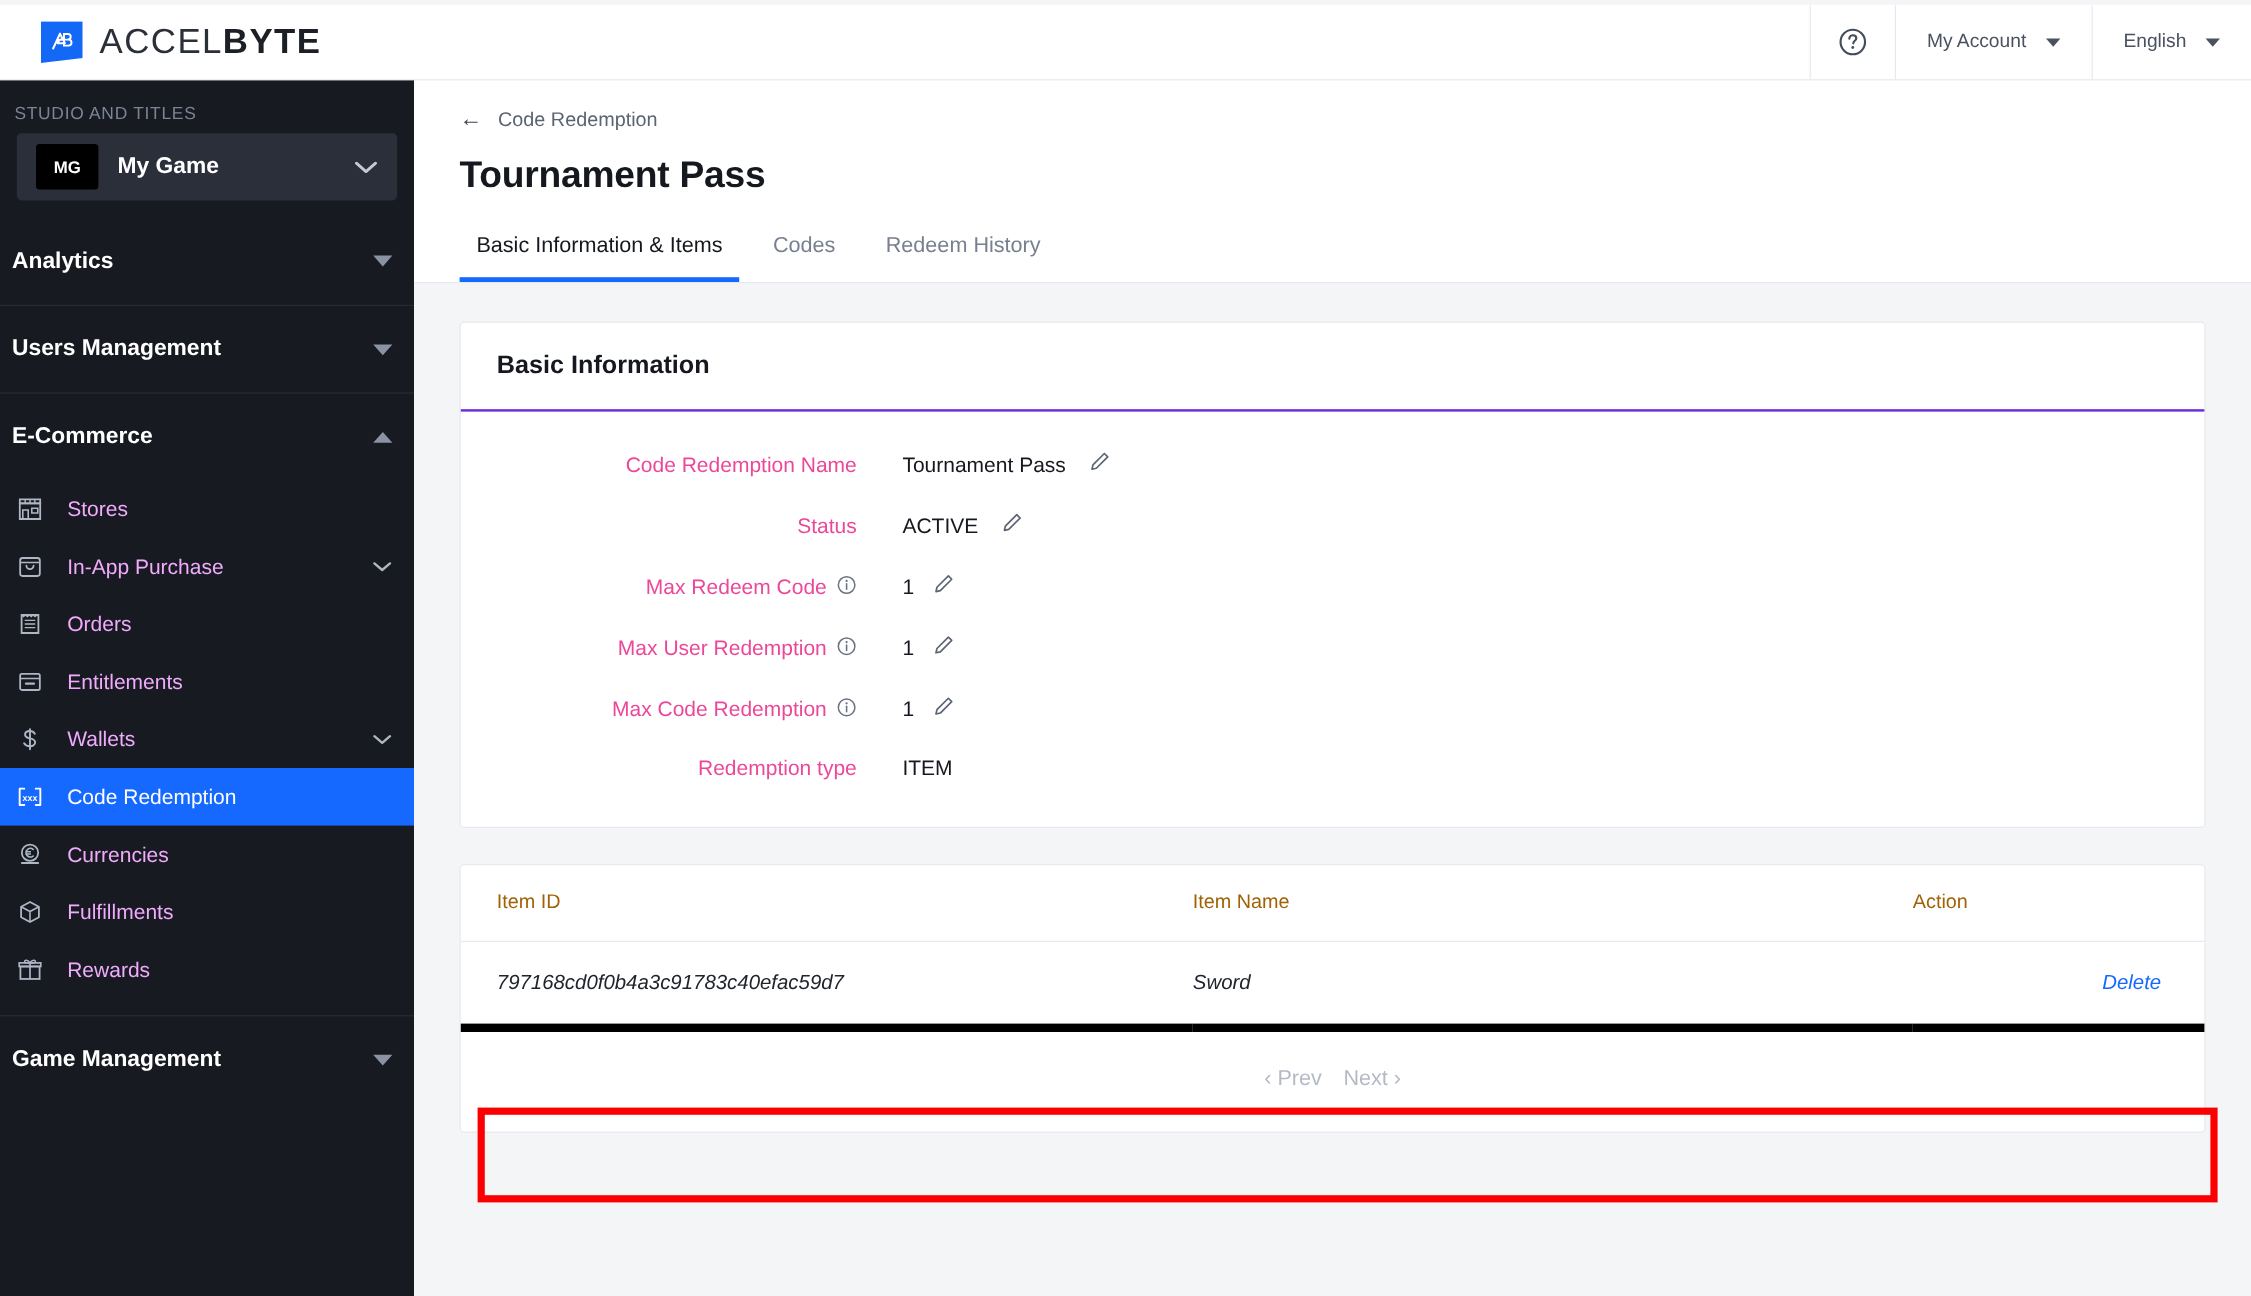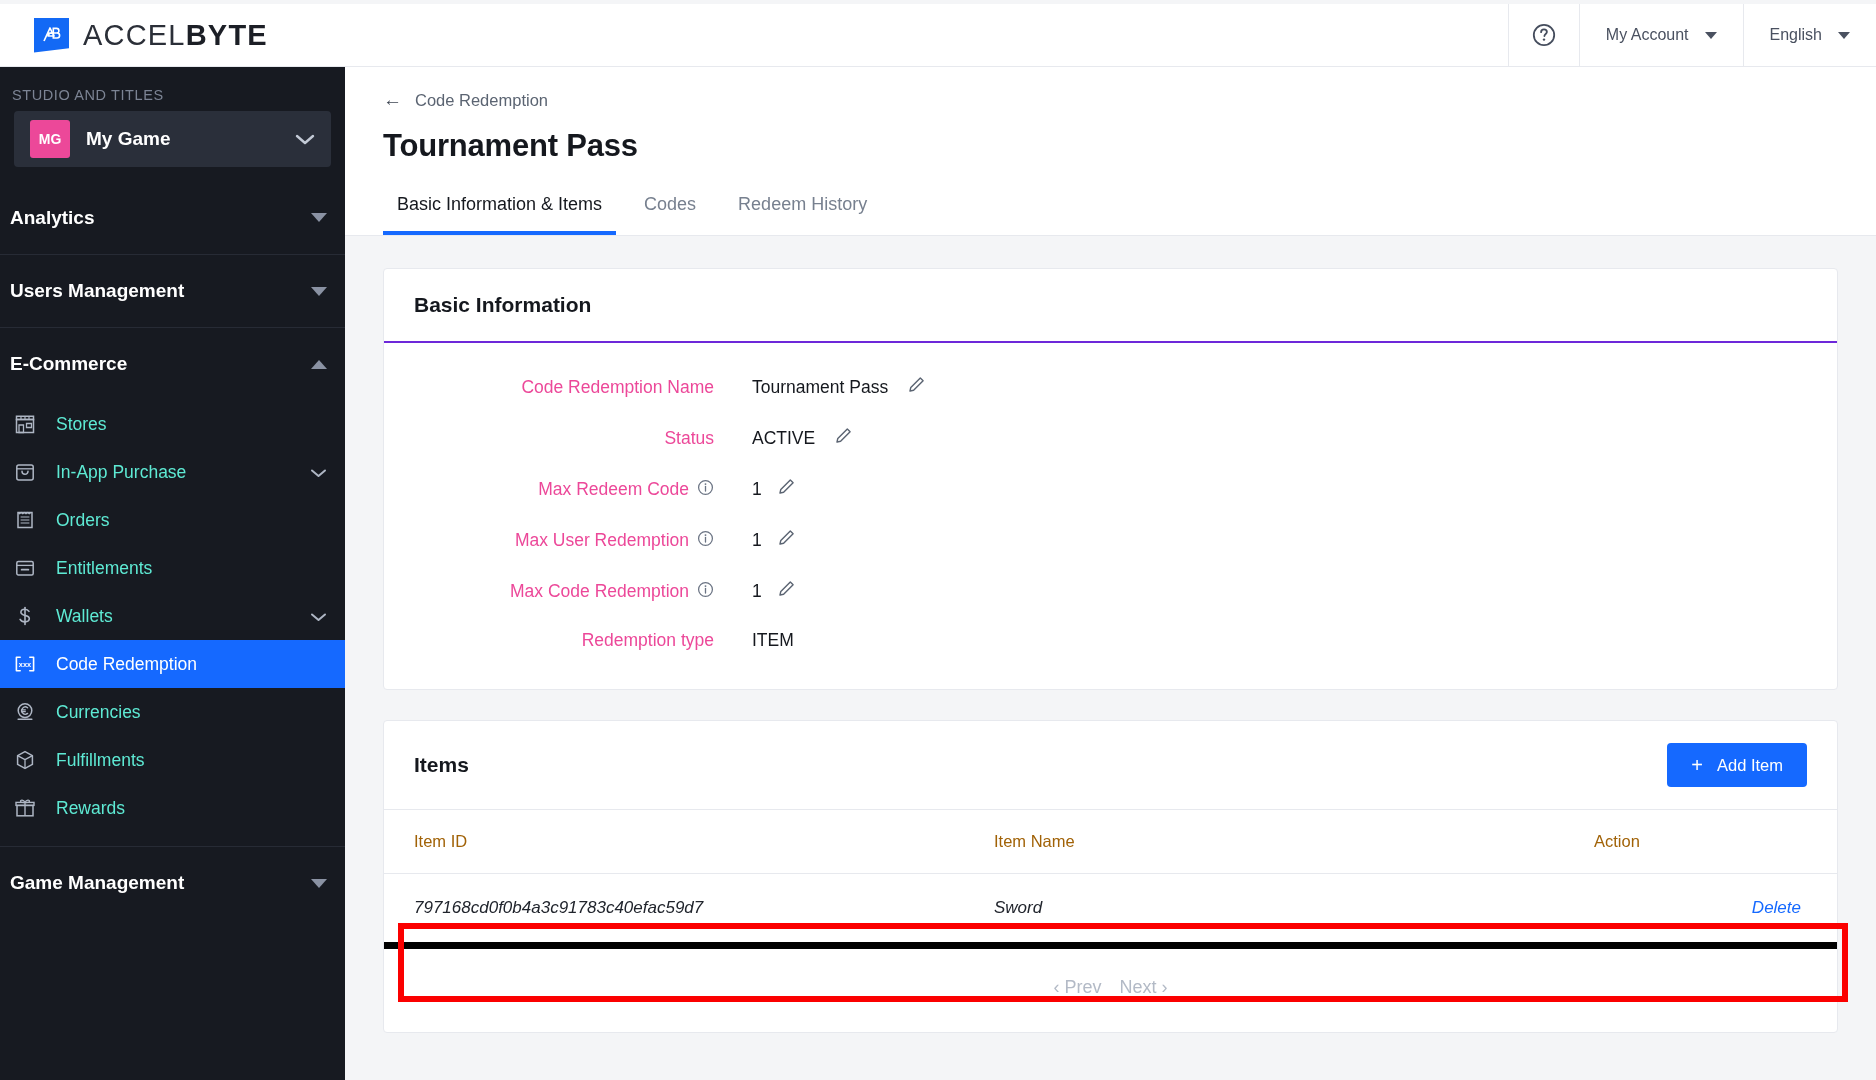--- a/index.html
+++ b/index.html
@@ -46,40 +46,40 @@
   }
   .sb-section-label {
     color: #7c8494; font-size: 14.5px; letter-spacing: 0.6px;
     padding: 20px 0 8px 12px;
   }
   .game-picker {
     margin: 0 14px; height: 56px; background: #2a2f3a; border-radius: 4px;
     display: flex; align-items: center; padding: 0 16px; cursor: pointer;
   }
   .game-badge {
-    width: 40px; height: 38px; background: #ec4899; border-radius: 3px;
+    width: 52px; height: 38px; background: #000000; border-radius: 3px;
     color: #fff; font-size: 14px; font-weight: 600;
     display: flex; align-items: center; justify-content: center;
   }
   .game-name { color: #ffffff; font-size: 19px; font-weight: 600; margin-left: 16px; }
   .chev-down { margin-left: auto; color: #c3cad6; font-size: 17px; line-height: 1; }
 
   .sb-group {
     height: 73px; display: flex; align-items: center; padding: 0 18px 0 10px;
     border-top: 1px solid #272b35; cursor: pointer;
   }
   .sb-group.first { border-top: none; margin-top: 14px; }
   .sb-group-label { color: #ffffff; font-size: 19px; font-weight: 700; }
   .tri { margin-left: auto; width: 0; height: 0; border-left: 8px solid transparent; border-right: 8px solid transparent; }
   .tri.down { border-top: 9px solid #8a92a3; }
   .tri.up { border-bottom: 9px solid #8a92a3; }
 
   .sb-item {
     height: 48px; display: flex; align-items: center; padding: 0 18px 0 12px;
-    color: #5eead4; font-size: 17.5px; cursor: pointer; gap: 18px;
+    color: #f0abfc; font-size: 17.5px; cursor: pointer; gap: 18px;
   }
   .sb-item.active { background: #1569ff; color: #ffffff; }
   .sb-ico { width: 26px; height: 26px; display: flex; align-items: center; justify-content: center; flex: 0 0 26px; }
   .sb-ico svg { display: block; }
   .sb-chev { margin-left: auto; font-size: 15px; color: #aeb6c4; line-height: 1; }
 
   
   .main { position: absolute; top: 67px; left: 345px; width: 1531px; height: 1013px; background: #f4f5f7; overflow: hidden; }
   .main-head { background: #ffffff; padding: 22px 38px 0 38px; }
   .crumb { display: flex; align-items: center; gap: 13px; color: #5b6472; font-size: 16.5px; cursor: pointer; }
@@ -445,27 +445,20 @@
               </div>
             <div class="info-value">
               <span>ITEM</span>
             </div>
           </div>
 
         </div>
       </div>
 
       <div class="card items-card">
-        <div class="items-head">
-          <div class="card-title">Items</div>
-          <button class="btn-add">
-            <span class="plus">+</span>
-            <span>Add Item</span>
-          </button>
-        </div>
 
         <table class="items">
           <thead>
             <tr>
               <th class="col-id">Item ID</th>
               <th class="col-name">Item Name</th>
               <th class="col-action">Action</th>
             </tr>
           </thead>
           <tbody>

